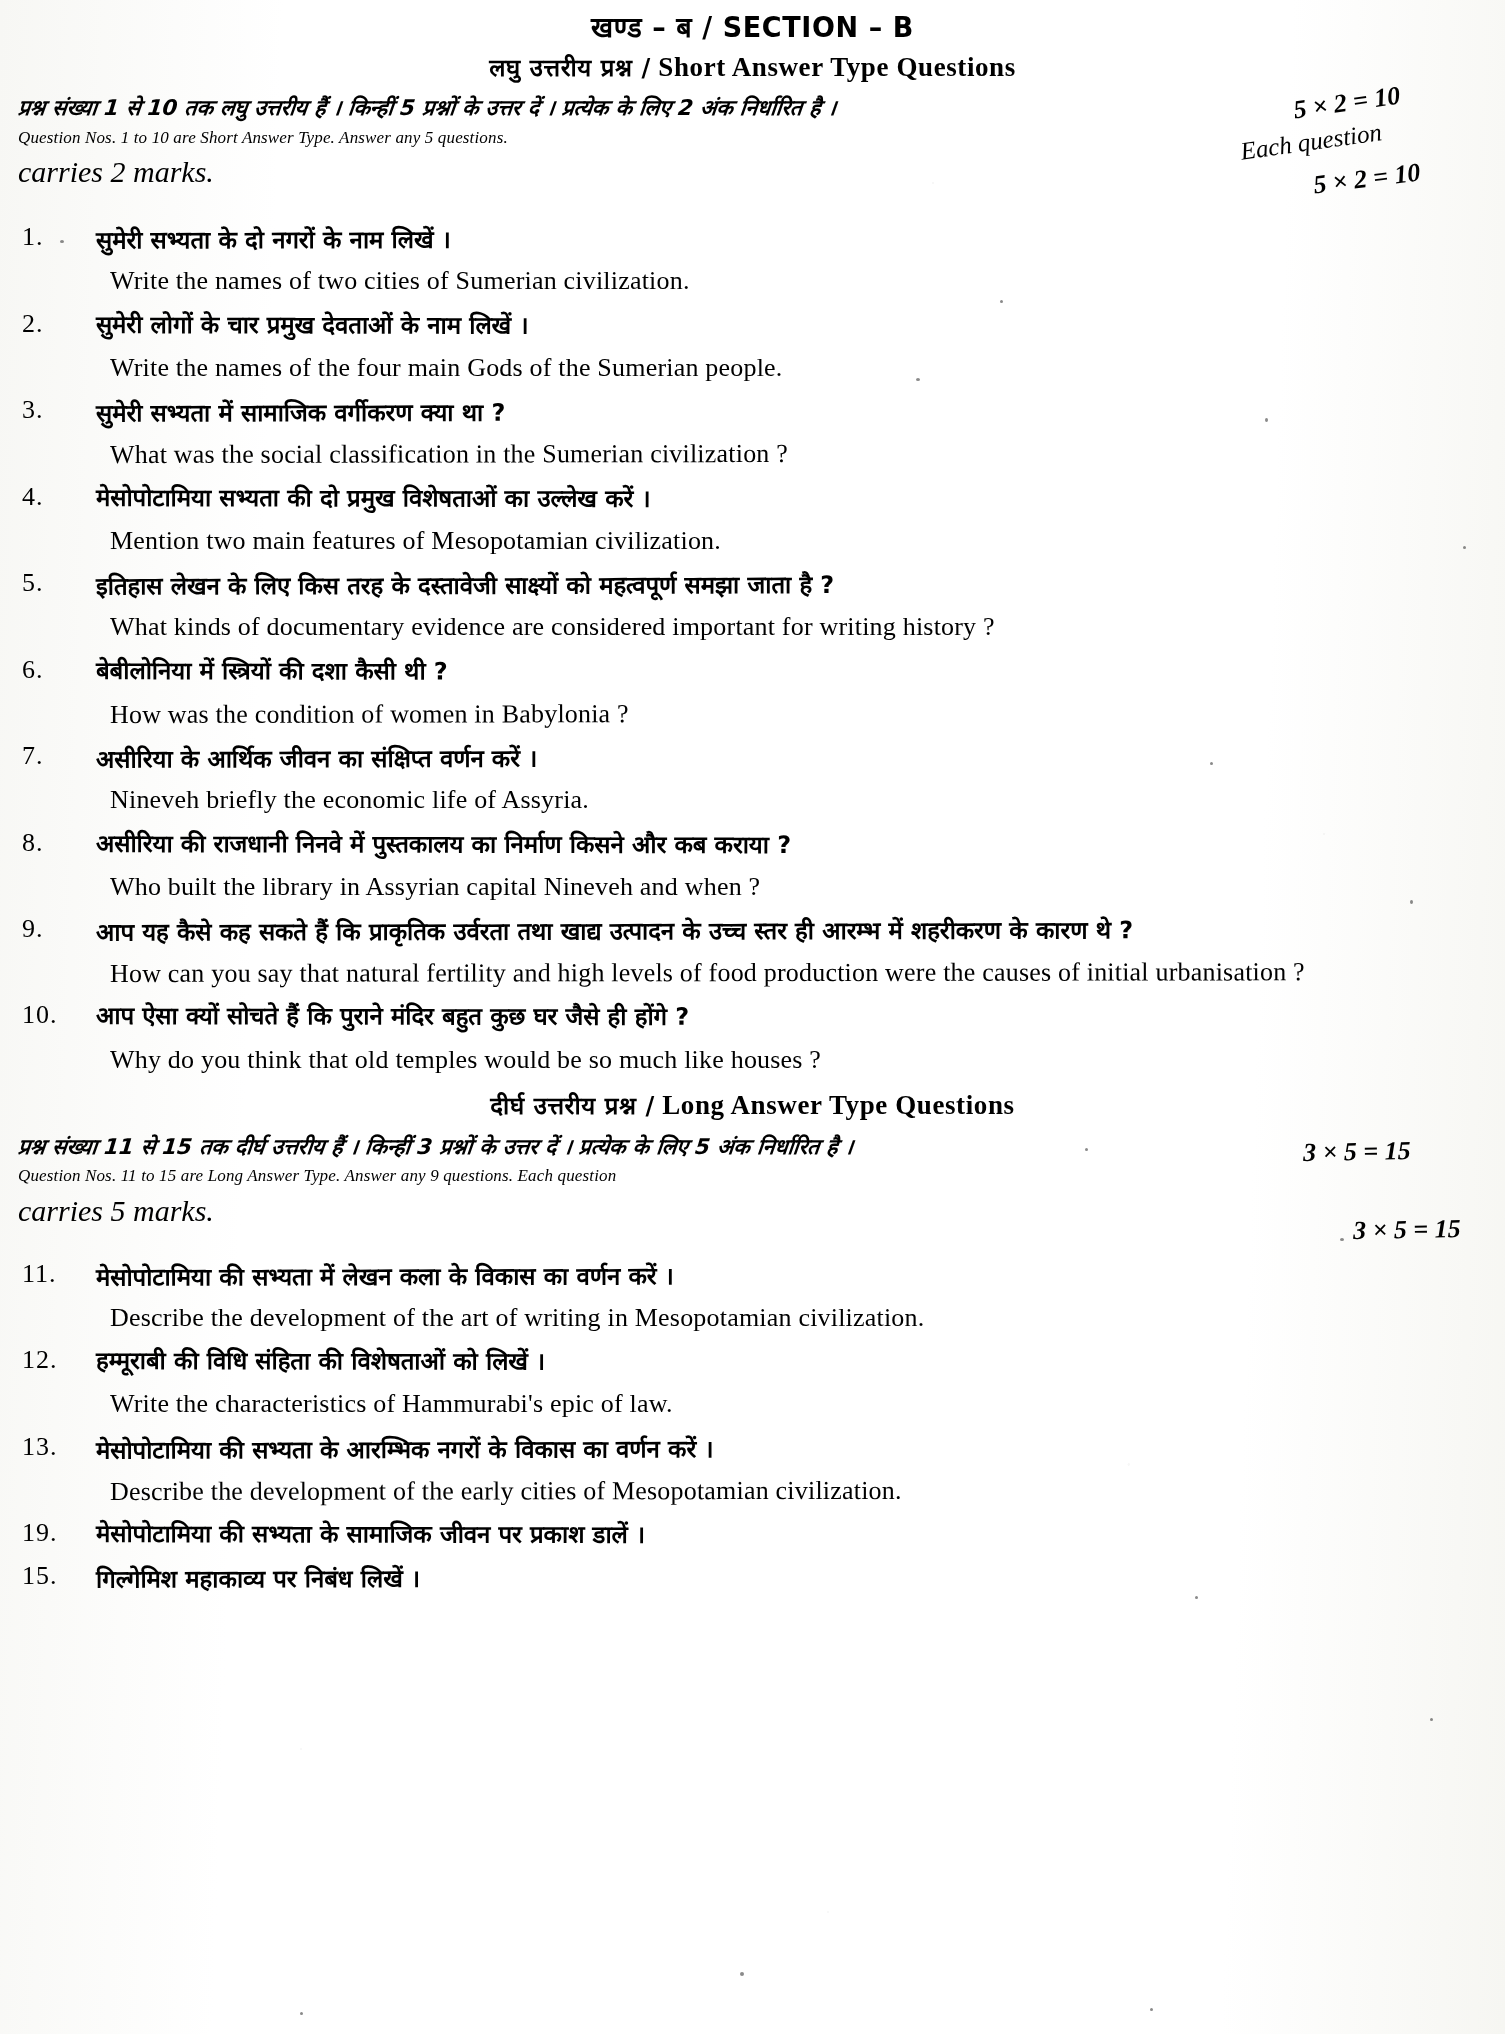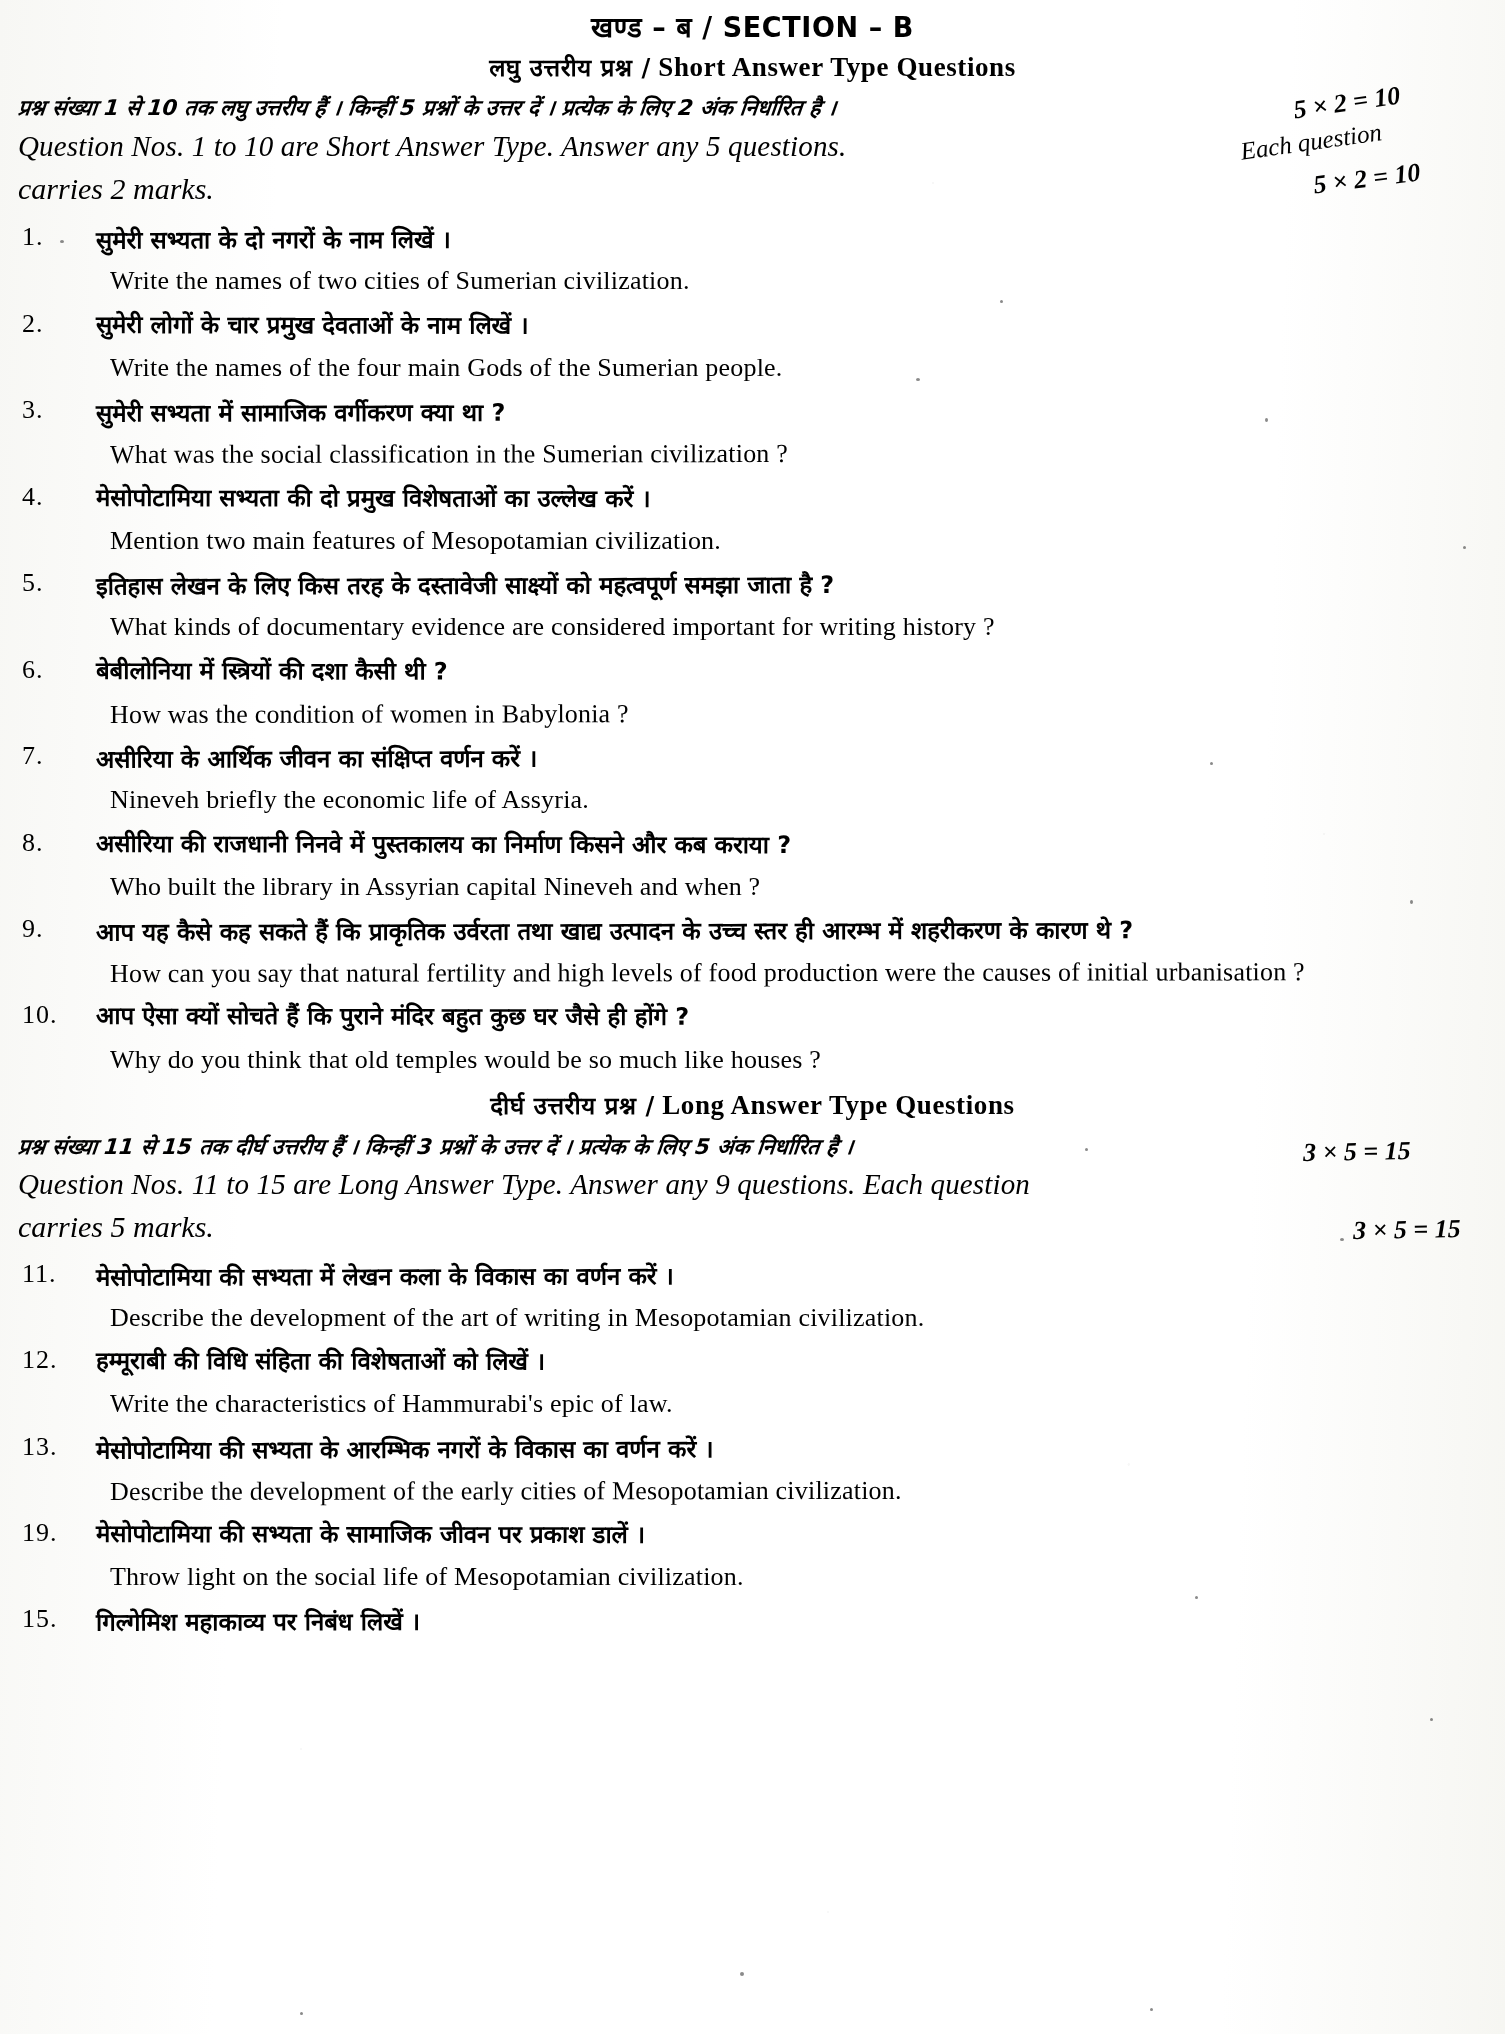--- a/index.html
+++ b/index.html
@@ -72,21 +72,21 @@
     font-weight: bold;
     font-style: italic;
     letter-spacing: -0.2px;
     transform: skewX(-6deg);
     transform-origin: left center;
     display: block;
     white-space: nowrap;
   }
   .instruction .en-line {
     font-family: "Liberation Serif", serif;
-    font-size: 29px;
+    font-size: 17px;
     font-style: italic;
     display: block;
     margin-top: 3px;
     letter-spacing: 0.15px;
   }
   .instruction .en-line2 {
     font-family: "Liberation Serif", serif;
     font-size: 30px;
     font-style: italic;
     display: block;
@@ -306,21 +306,20 @@
 
       <li class="q">
         <span class="num">13.</span>
         <span class="hi">मेसोपोटामिया की सभ्यता के आरम्भिक नगरों के विकास का वर्णन करें ।</span>
         <span class="en">Describe the development of the early cities of Mesopotamian civilization.</span>
       </li>
 
       <li class="q">
         <span class="num">19.</span>
         <span class="hi">मेसोपोटामिया की सभ्यता के सामाजिक जीवन पर प्रकाश डालें ।</span>
-        <span class="en">Throw light on the social life of Mesopotamian civilization.</span>
       </li>
 
       <li class="q">
         <span class="num">15.</span>
         <span class="hi">गिल्गेमिश महाकाव्य पर निबंध लिखें ।</span>
       </li>
 
     </ol>
 
   </div>

